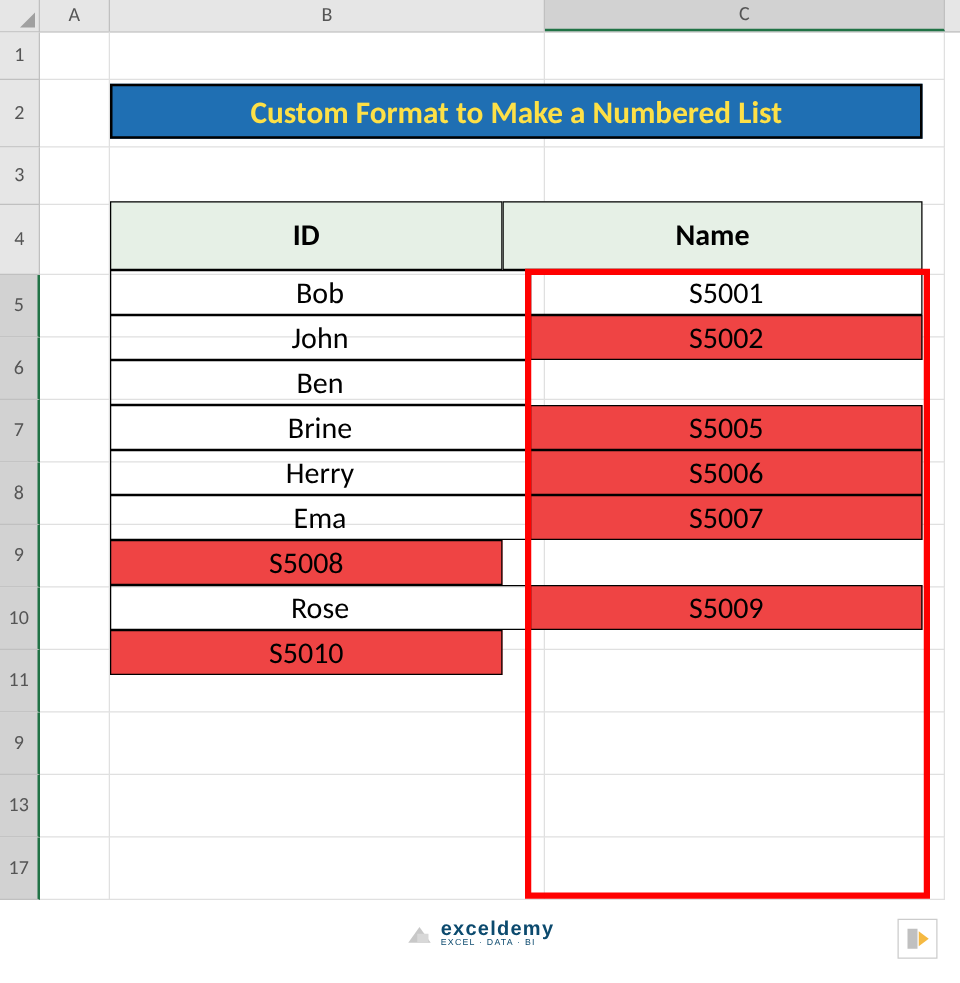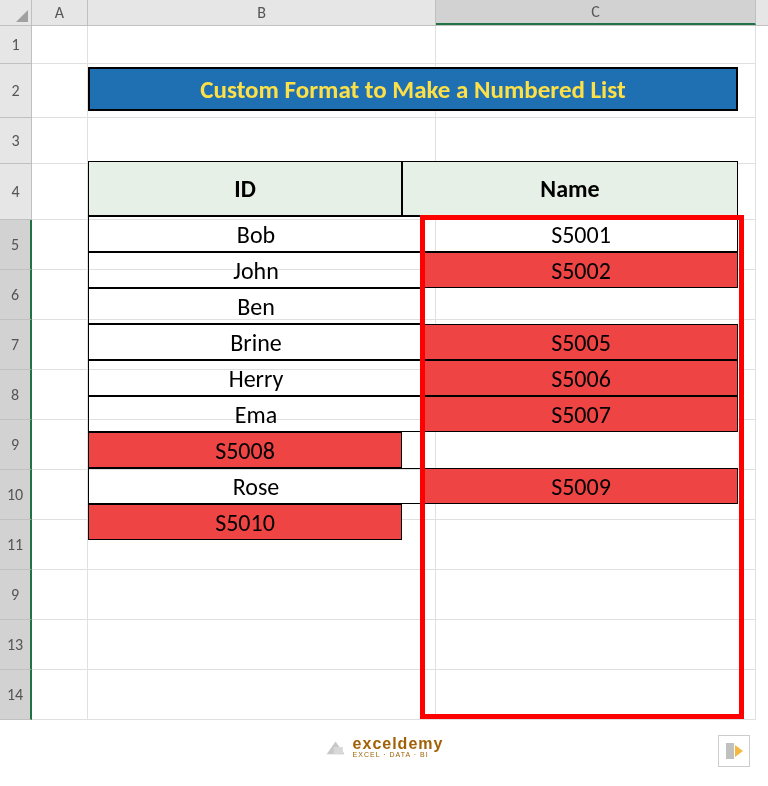--- a/index.html
+++ b/index.html
@@ -155,21 +155,21 @@
       border: 5px solid #ff0000;
       z-index: 10;
       pointer-events: none;
     }
     .watermark {
       position: absolute;
       left: 50%;
       transform: translateX(-50%);
       top: 735px;
       font-size: 15px;
-      color: #a16207;
+      color: #0c4a6e;
       z-index: 20;
       display: flex;
       align-items: center;
       gap: 6px;
       font-family: Arial;
     }
     .watermark .logo-box {
       width: 22px; height: 18px;
       position: relative;
     }
@@ -214,21 +214,21 @@
       <div class="row-header r-3">4</div>
       <div class="row-header r-n selected">5</div>
       <div class="row-header r-n selected">6</div>
       <div class="row-header r-n selected">7</div>
       <div class="row-header r-n selected">8</div>
       <div class="row-header r-n selected">9</div>
       <div class="row-header r-n selected">10</div>
       <div class="row-header r-n selected">11</div>
       <div class="row-header r-n selected">9</div>
       <div class="row-header r-n selected">13</div>
-      <div class="row-header r-n selected">14</div>
+      <div class="row-header r-n selected">17</div>
     </div>
 
   <div class="sheet" id="sheet-grid">
       <div class="sheet-row r-0">
         <div class="cell col-a r-0"></div>
         <div class="cell col-b r-0"></div>
         <div class="cell col-c r-0"></div>
       </div>
       <div class="sheet-row r-1">
         <div class="cell col-a r-1"></div>

